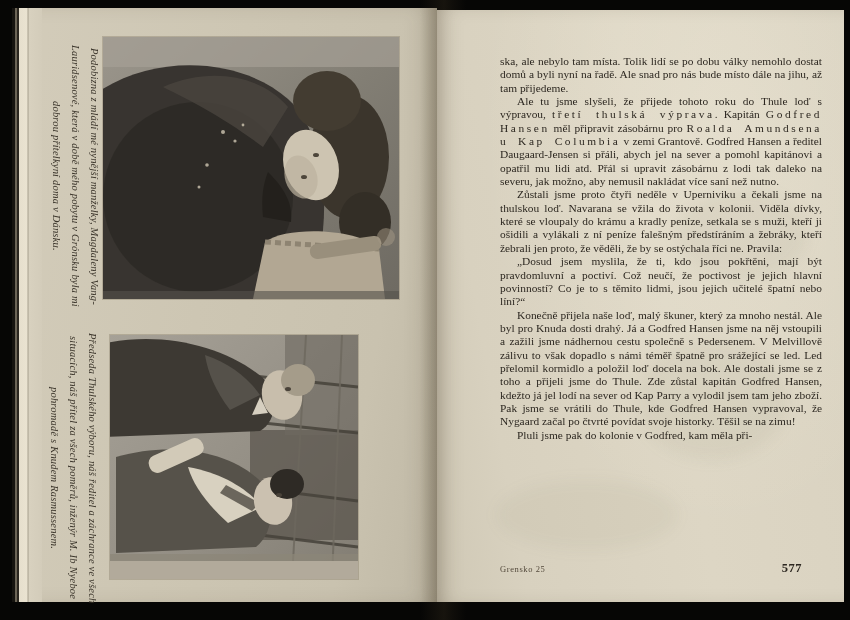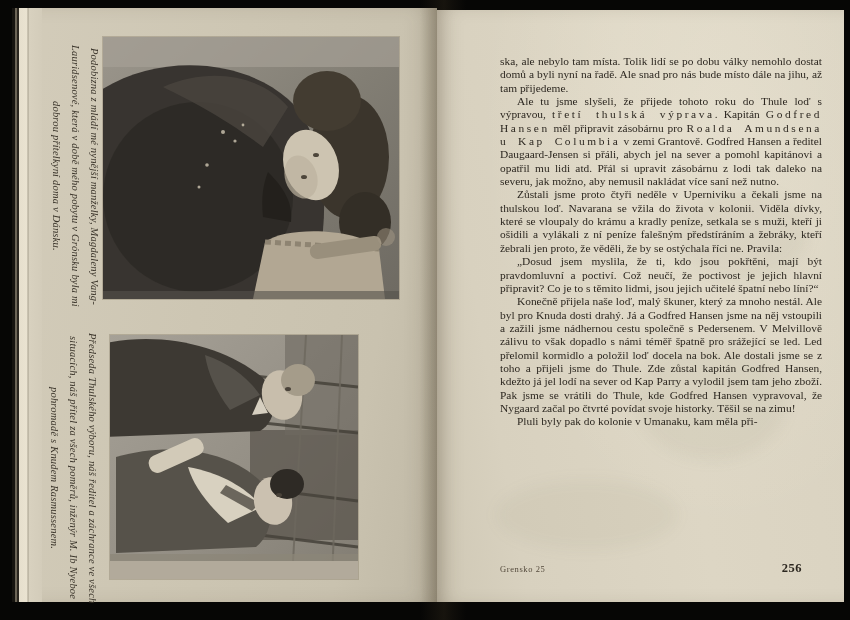--- a/index.html
+++ b/index.html
@@ -184,24 +184,24 @@
 
   <div class="page-right">
     <div class="ghost g1"></div>
     <div class="ghost g2"></div>
     <div class="ghost g3"></div>
 
     <div class="text-block">
         <p class="para"><span>ska, ale nebylo tam místa. Tolik lidí se po dobu války nemohlo dostat domů a byli nyní na řadě. Ale snad pro nás bude místo dále na jihu, až tam přijedeme.</span></p>
         <p class="para indent"><span>Ale tu jsme slyšeli, že přijede tohoto roku do Thule loď s výpravou, </span><span class="spaced">třetí thulská výprava</span><span>. Kapitán </span><span class="spaced">Godfred Hansen</span><span> měl připravit zásobárnu pro </span><span class="spaced">Roalda Amundsena u Kap Columbia</span><span> v zemi Grantově. Godfred Hansen a ředitel Daugaard-Jensen si přáli, abych jel na sever a pomohl kapitánovi a opatřil mu lidi atd. Přál si upravit zásobárnu z lodi tak daleko na severu, jak možno, aby nemusil nakládat více saní než nutno.</span></p>
         <p class="para indent"><span>Zůstali jsme proto čtyři neděle v Uperniviku a čekali jsme na thulskou loď. Navarana se vžila do života v kolonii. Viděla dívky, které se vloupaly do krámu a kradly peníze, setkala se s muži, kteří ji ošidili a vylákali z ní peníze falešným předstíráním a žebráky, kteří žebrali jen proto, že věděli, že by se ostýchala říci ne. Pravila:</span></p>
-        <p class="para indent"><span>„Dosud jsem myslila, že ti, kdo jsou pokřtěni, mají být pravdomluvní a poctiví. Což neučí, že poctivost je jejich hlavní připravit? Co je to s těmito lidmi, jsou jejich učitelé špatní nebo líní?“</span></p>
+        <p class="para indent"><span>„Dosud jsem myslila, že ti, kdo jsou pokřtěni, mají být pravdomluvní a poctiví. Což neučí, že poctivost je jejich hlavní povinností? Co je to s těmito lidmi, jsou jejich učitelé špatní nebo líní?“</span></p>
         <p class="para indent"><span>Konečně přijela naše loď, malý škuner, který za mnoho nestál. Ale byl pro Knuda dosti drahý. Já a Godfred Hansen jsme na něj vstoupili a zažili jsme nádhernou cestu společně s Pedersenem. V Melvillově zálivu to však dopadlo s námi téměř špatně pro srážející se led. Led přelomil kormidlo a položil loď docela na bok. Ale dostali jsme se z toho a přijeli jsme do Thule. Zde zůstal kapitán Godfred Hansen, kdežto já jel lodí na sever od Kap Parry a vylodil jsem tam jeho zboží. Pak jsme se vrátili do Thule, kde Godfred Hansen vypravoval, že Nygaard začal po čtvrté povídat svoje historky. Těšil se na zimu!</span></p>
-        <p class="para indent"><span>Pluli byly pak do kolonie v Umanaku, kam měla při-</span></p>
+        <p class="para indent"><span>Pluli jsme pak do kolonie v Godfred, kam měla při-</span></p>
       </div>
 
     <div class="footer-row">
       <span class="signature">Grensko 25</span>
-      <span class="folio">256</span>
+      <span class="folio">577</span>
     </div>
   </div>
 
 </div>
 
 </body></html>

